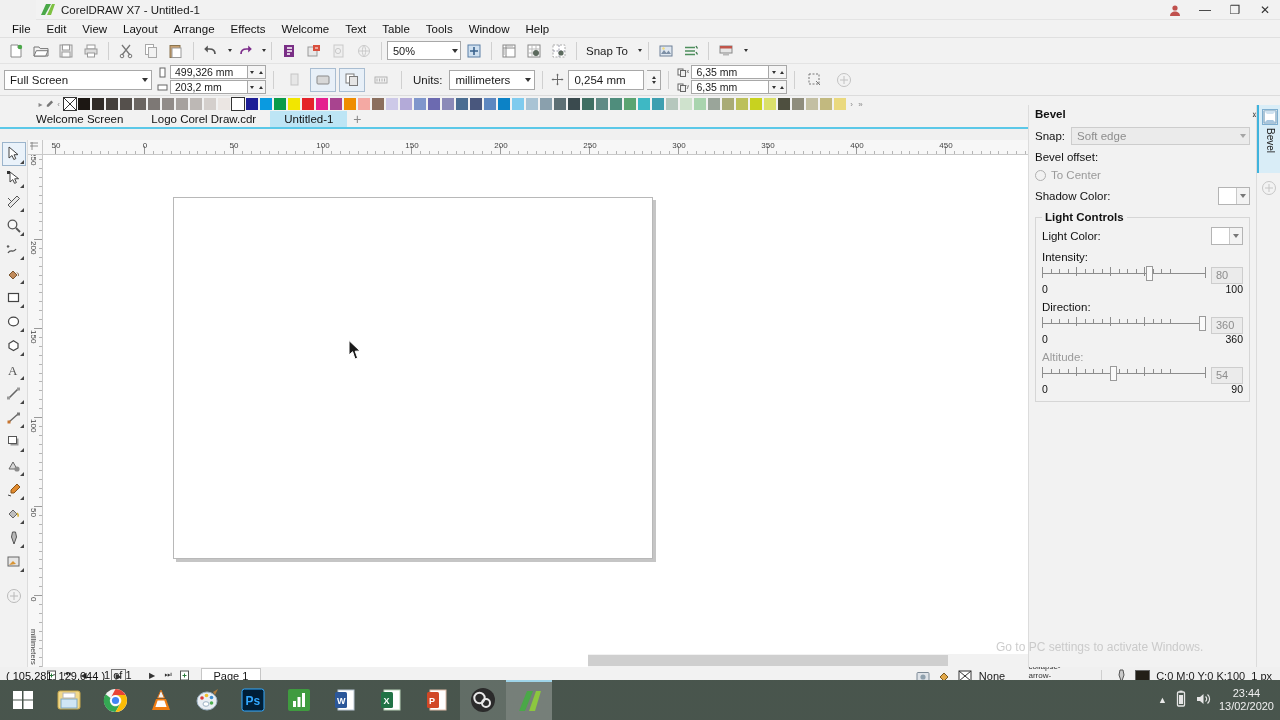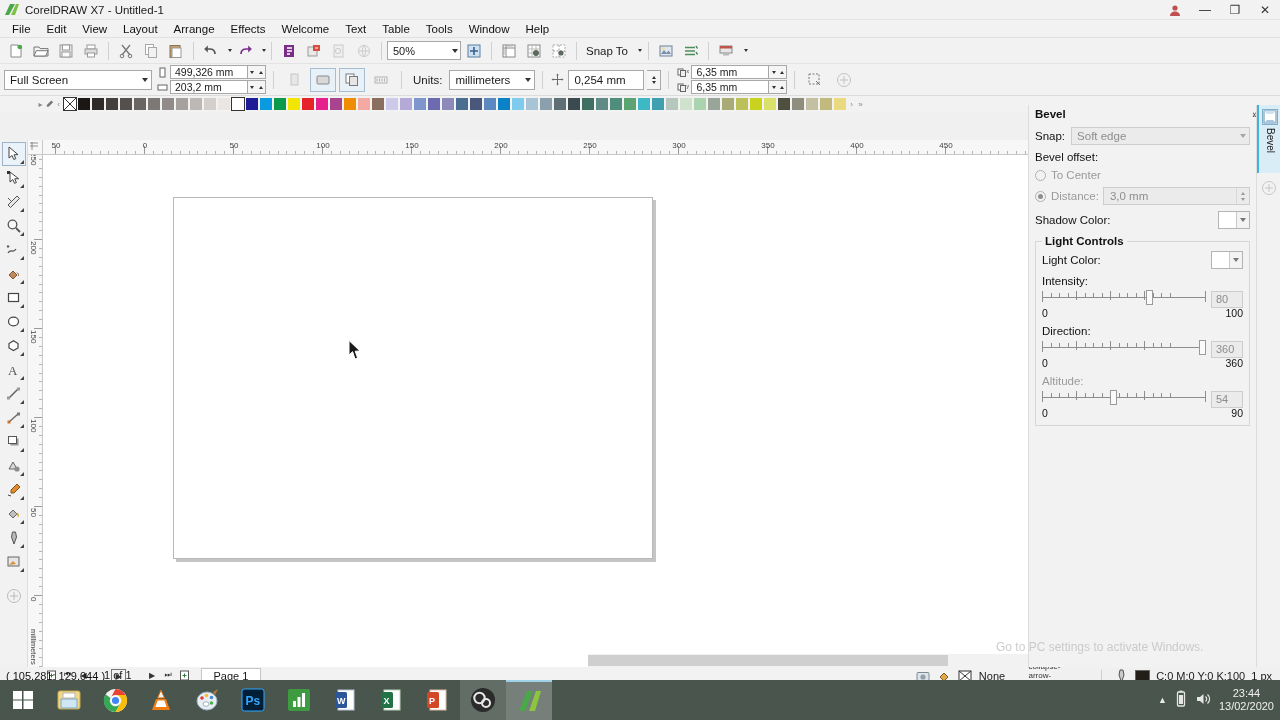--- a/index.html
+++ b/index.html
@@ -9,21 +9,21 @@
     font-size:11px;
     color:#1a1a1a;
     background:#f0f0f0;
     -webkit-font-smoothing:antialiased;
   }
   .app{ position:relative; width:1280px; height:720px; }
 
   
   .titlebar{
     height:20px; background:#f2f2f2; display:flex; align-items:center;
-    border-bottom:1px solid #e4e4e4; position:relative;
+    border-bottom:1px solid #e4e4e4; position:relative;margin-left:36px;
   }
   .title-logo{ width:16px;height:14px;margin:0 5px 0 4px; position:relative;}
   .title-text{ font-size:11.5px; color:#1a1a1a; }
   .win-btns{ position:absolute; right:0; top:0; height:20px; display:flex; }
   .win-btn{ width:30px;height:20px; display:flex;align-items:center;justify-content:center;
     font-size:12px; color:#333; }
 
   
   .menubar{ height:18px; background:#f2f2f2; display:flex; align-items:center; padding-left:4px;
     border-bottom:1px solid #e0e0e0;}
@@ -606,20 +606,26 @@
         <span class="swatch" style="background: rgb(78, 79, 63);"></span>
         <span class="swatch" style="background: rgb(143, 141, 125);"></span>
         <span class="swatch" style="background: rgb(195, 191, 162);"></span>
         <span class="swatch" style="background: rgb(194, 185, 127);"></span>
         <span class="swatch" style="background: rgb(234, 217, 126);"></span>
       </span>
     <span class="pal-nav">›</span>
     <span class="pal-nav">»</span>
   </div>
 
+  <div class="doctabs">
+    <div class="dtab">Welcome Screen</div>
+    <div class="dtab">Logo Corel Draw.cdr</div>
+    <div class="dtab active">Untitled-1</div>
+    <div class="dtab-add">+</div>
+  </div>
 
   <div class="main">
 
     <div class="toolbox">
       <div class="tool active">
         <svg width="16" height="16" viewBox="0 0 16 16">
             <polygon points="3,1 3,12 6,9.5 7.8,13.5 9.8,12.6 8,8.8 12,8.6" fill="#fff" stroke="#444"></polygon>
           </svg>
           <span class="flyout"><span></span></span>
       </div>
@@ -1063,31 +1069,20 @@
 
       <div class="row">
         <span class="lbl">Bevel offset:</span>
       </div>
 
       <div class="row">
         <span class="radio"></span>
         <span class="lbl dim">To Center</span>
       </div>
 
-      <div class="row">
-        <span class="radio on"></span>
-        <span class="lbl dim">Distance:</span>
-        <div class="dist-box">
-          <span>3,0 mm</span>
-          <span class="dist-spin">
-            <span class="sp-a sp-up" style="border-bottom-color:#999"></span>
-            <span class="sp-a sp-dn" style="border-top-color:#999"></span>
-          </span>
-        </div>
-      </div>
 
       <div class="row">
         <span class="lbl">Shadow Color:</span>
         <div style="flex:1"></div>
         <div class="colorbtn">
           <span class="sw"></span>
           <span class="ar">
               <span class="caret" style="border-top-color:#777"></span>
             </span>
         </div>

